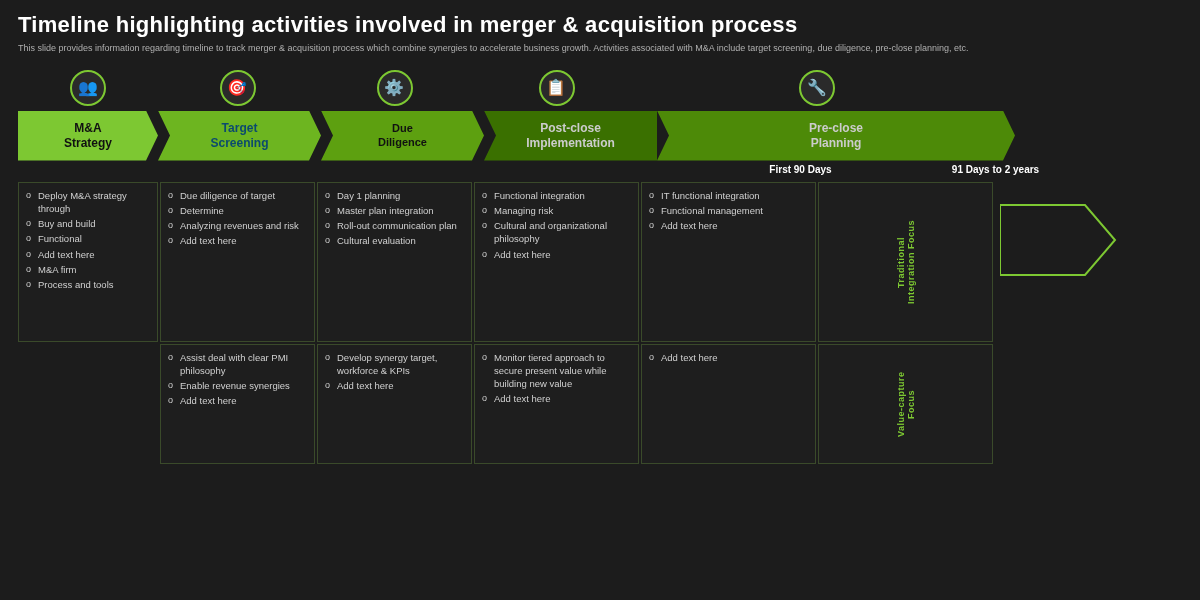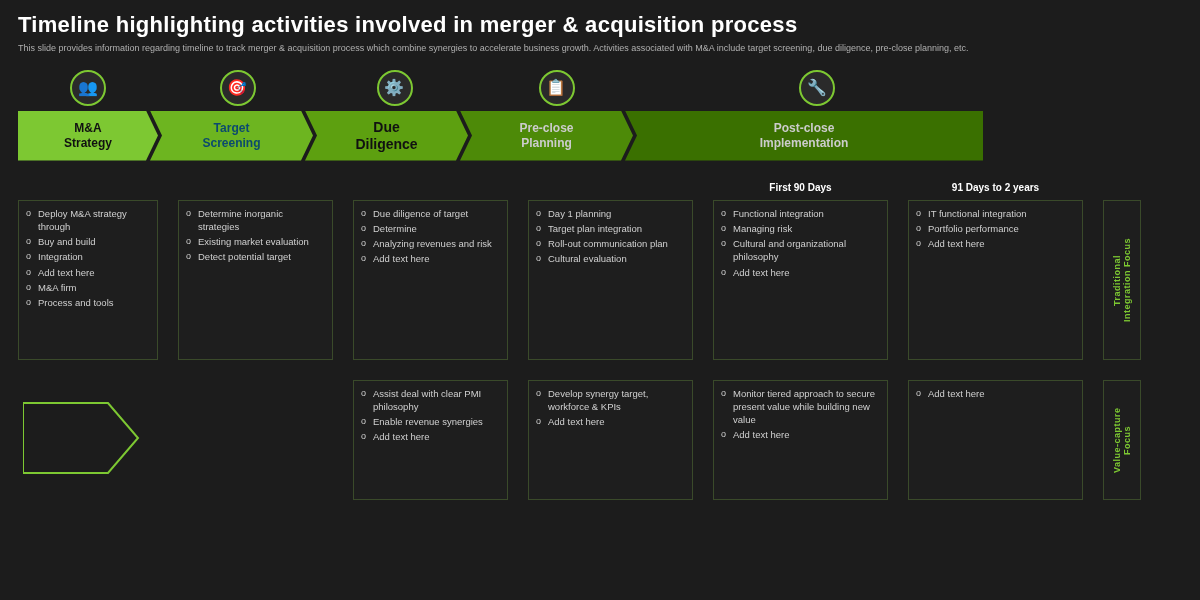--- a/index.html
+++ b/index.html
@@ -116,101 +116,94 @@
     </div>
     <div class="icon-wrapper">
       <div class="icon-circle">📋</div>
     </div>
     <div style="grid-column: 5/7;" class="icon-wrapper">
       <div class="icon-circle">🔧</div>
     </div>
     <div></div>
   </div>
 
-  <div style="display:grid; grid-template-columns: 140px 155px 155px 165px 350px 38px; gap:0px; margin-bottom:21px; height:50px;">
+  <div style="display:grid; grid-template-columns: 140px 155px 155px 165px 350px 38px; gap:8px; margin-bottom:3px; height:50px;">
     <div style="background:#7dc832; clip-path: polygon(0 0, calc(100% - 12px) 0, 100% 50%, calc(100% - 12px) 100%, 0 100%); display:flex; align-items:center; justify-content:center; text-align:center; font-weight:bold; font-size:12px; color:#111; line-height:1.2; z-index:5;">
       <span style="white-space:pre-line;">M&amp;A
 Strategy</span>
     </div>
     <div style="background:#6db520; clip-path: polygon(0 0, calc(100% - 12px) 0, 100% 50%, calc(100% - 12px) 100%, 0 100%, 12px 50%); display:flex; align-items:center; justify-content:center; text-align:center; font-weight:bold; font-size:12px; color:#0c4a6e; line-height:1.2; margin-left:-8px; z-index:4;">
       <span style="white-space:pre-line;">Target
 Screening</span>
     </div>
-    <div style="background:#5da010; clip-path: polygon(0 0, calc(100% - 12px) 0, 100% 50%, calc(100% - 12px) 100%, 0 100%, 12px 50%); display:flex; align-items:center; justify-content:center; text-align:center; font-weight:bold; font-size:14px; color:#111; line-height:1.2; margin-left:-8px; z-index:3;">
+    <div style="background:#5da010; clip-path: polygon(0 0, calc(100% - 12px) 0, 100% 50%, calc(100% - 12px) 100%, 0 100%, 12px 50%); display:flex; align-items:center; justify-content:center; text-align:center; font-weight:bold; font-size:11px; color:#111; line-height:1.2; margin-left:-8px; z-index:3;">
       <span style="white-space:pre-line;">Due
 Diligence</span>
+    </div>
+    <div style="background:#3a7000; clip-path: polygon(0 0, 100% 0, 100% 100%, 0 100%, 12px 50%); display:flex; align-items:center; justify-content:center; text-align:center; font-weight:bold; font-size:12px; color:#ccc; line-height:1.2; margin-left:-8px; z-index:1;">
+      <span style="white-space:pre-line;">Post-close
+Implementation</span>
     </div>
     <div style="background:#4d8a08; clip-path: polygon(0 0, calc(100% - 12px) 0, 100% 50%, calc(100% - 12px) 100%, 0 100%, 12px 50%); display:flex; align-items:center; justify-content:center; text-align:center; font-weight:bold; font-size:12px; color:#ccc; line-height:1.2; margin-left:-8px; z-index:2;">
       <span style="white-space:pre-line;">Pre-close
 Planning</span>
     </div>
-    <div style="background:#3a7000; clip-path: polygon(0 0, 100% 0, 100% 100%, 0 100%, 12px 50%); display:flex; align-items:center; justify-content:center; text-align:center; font-weight:bold; font-size:12px; color:#ccc; line-height:1.2; margin-left:-8px; z-index:1;">
-      <span style="white-space:pre-line;">Post-close
-Implementation</span>
-    </div>
     <div></div>
   </div>
 
   <div style="display:grid; grid-template-columns: 140px 155px 155px 165px 175px 175px 38px; gap:20px; margin-bottom:2px; height:16px;">
     <div></div>
     <div></div>
     <div></div>
     <div></div>
     <div class="days-label">First 90 Days</div>
     <div class="days-label">91 Days to 2 years</div>
     <div></div>
   </div>
 
-  <div style="display:grid; grid-template-columns: 140px 155px 155px 165px 175px 175px 38px; grid-template-rows: 160px 120px; gap:20px;">
+  <div style="display:grid; grid-template-columns: 140px 155px 155px 165px 175px 175px 38px; grid-template-rows: 160px 120px; gap:2px;">
 
     <div class="cell">
       <ul>
         <li>Deploy M&amp;A strategy through</li>
         <li>Buy and build</li>
-        <li>Integration</li>
+        <li>Functional</li>
         <li>Add text here</li>
         <li>M&amp;A firm</li>
         <li>Process and tools</li>
-      </ul>
-    </div>
-    <div class="cell">
-      <ul>
-        <li>Determine inorganic strategies</li>
-        <li>Existing market evaluation</li>
-        <li>Detect potential target</li>
       </ul>
     </div>
     <div class="cell">
       <ul>
         <li>Due diligence of target</li>
         <li>Determine</li>
         <li>Analyzing revenues and risk</li>
         <li>Add text here</li>
       </ul>
     </div>
     <div class="cell">
       <ul>
         <li>Day 1 planning</li>
-        <li>Target plan integration</li>
+        <li>Master plan integration</li>
         <li>Roll-out communication plan</li>
         <li>Cultural evaluation</li>
       </ul>
     </div>
     <div class="cell">
       <ul>
         <li>Functional integration</li>
         <li>Managing risk</li>
         <li>Cultural and organizational philosophy</li>
         <li>Add text here</li>
       </ul>
     </div>
     <div class="cell">
       <ul>
         <li>IT functional integration</li>
-        <li>Portfolio performance</li>
+        <li>Functional management</li>
         <li>Add text here</li>
       </ul>
     </div>
     <div class="side-label" style="white-space:pre-line; text-align:center; font-size:9px;">Traditional
 Integration Focus</div>
 
     <div style="background: transparent; border:none; position:relative;">
 
       <svg width="130" height="100" viewBox="0 0 130 100" style="position:absolute; top:8px; left:5px;">
         <polygon points="0,15 85,15 115,50 85,85 0,85" fill="none" stroke="#7dc832" stroke-width="2"></polygon>

